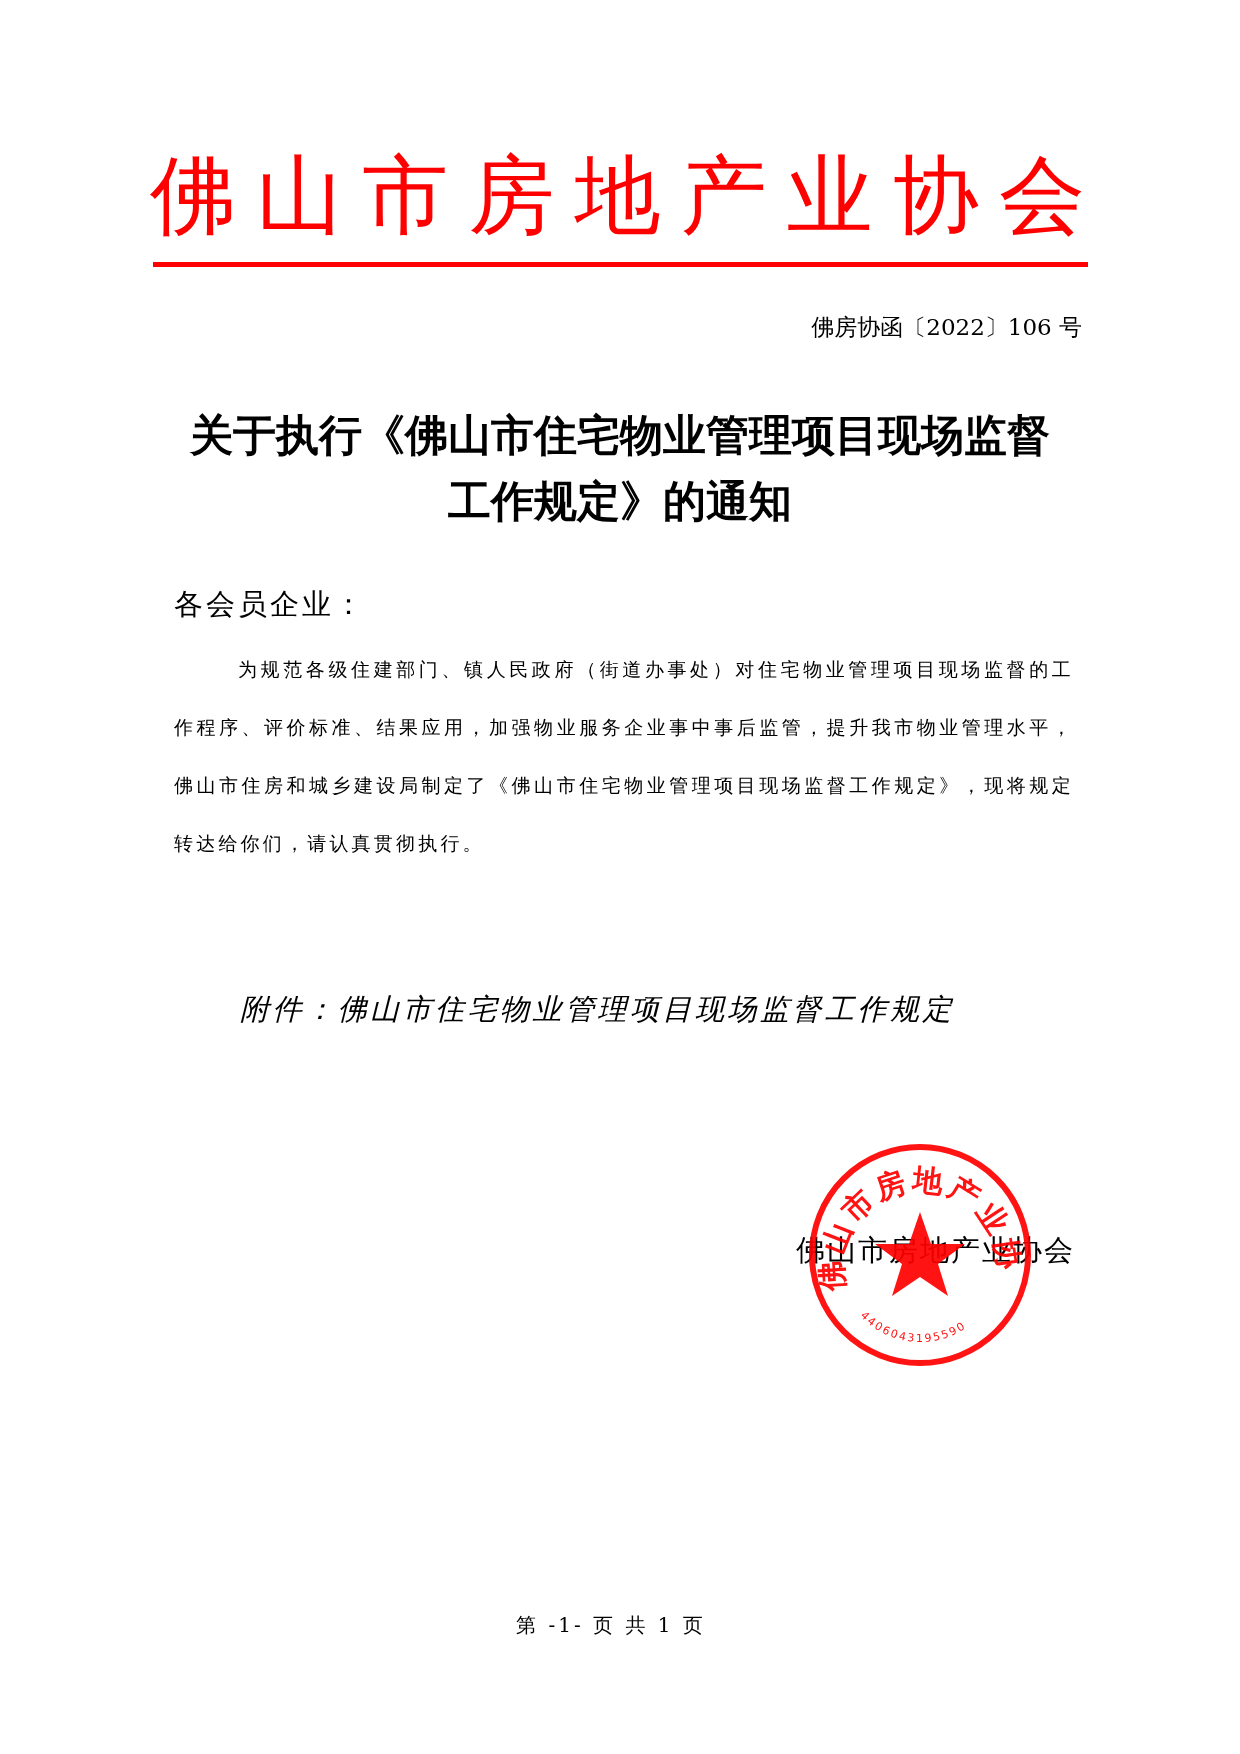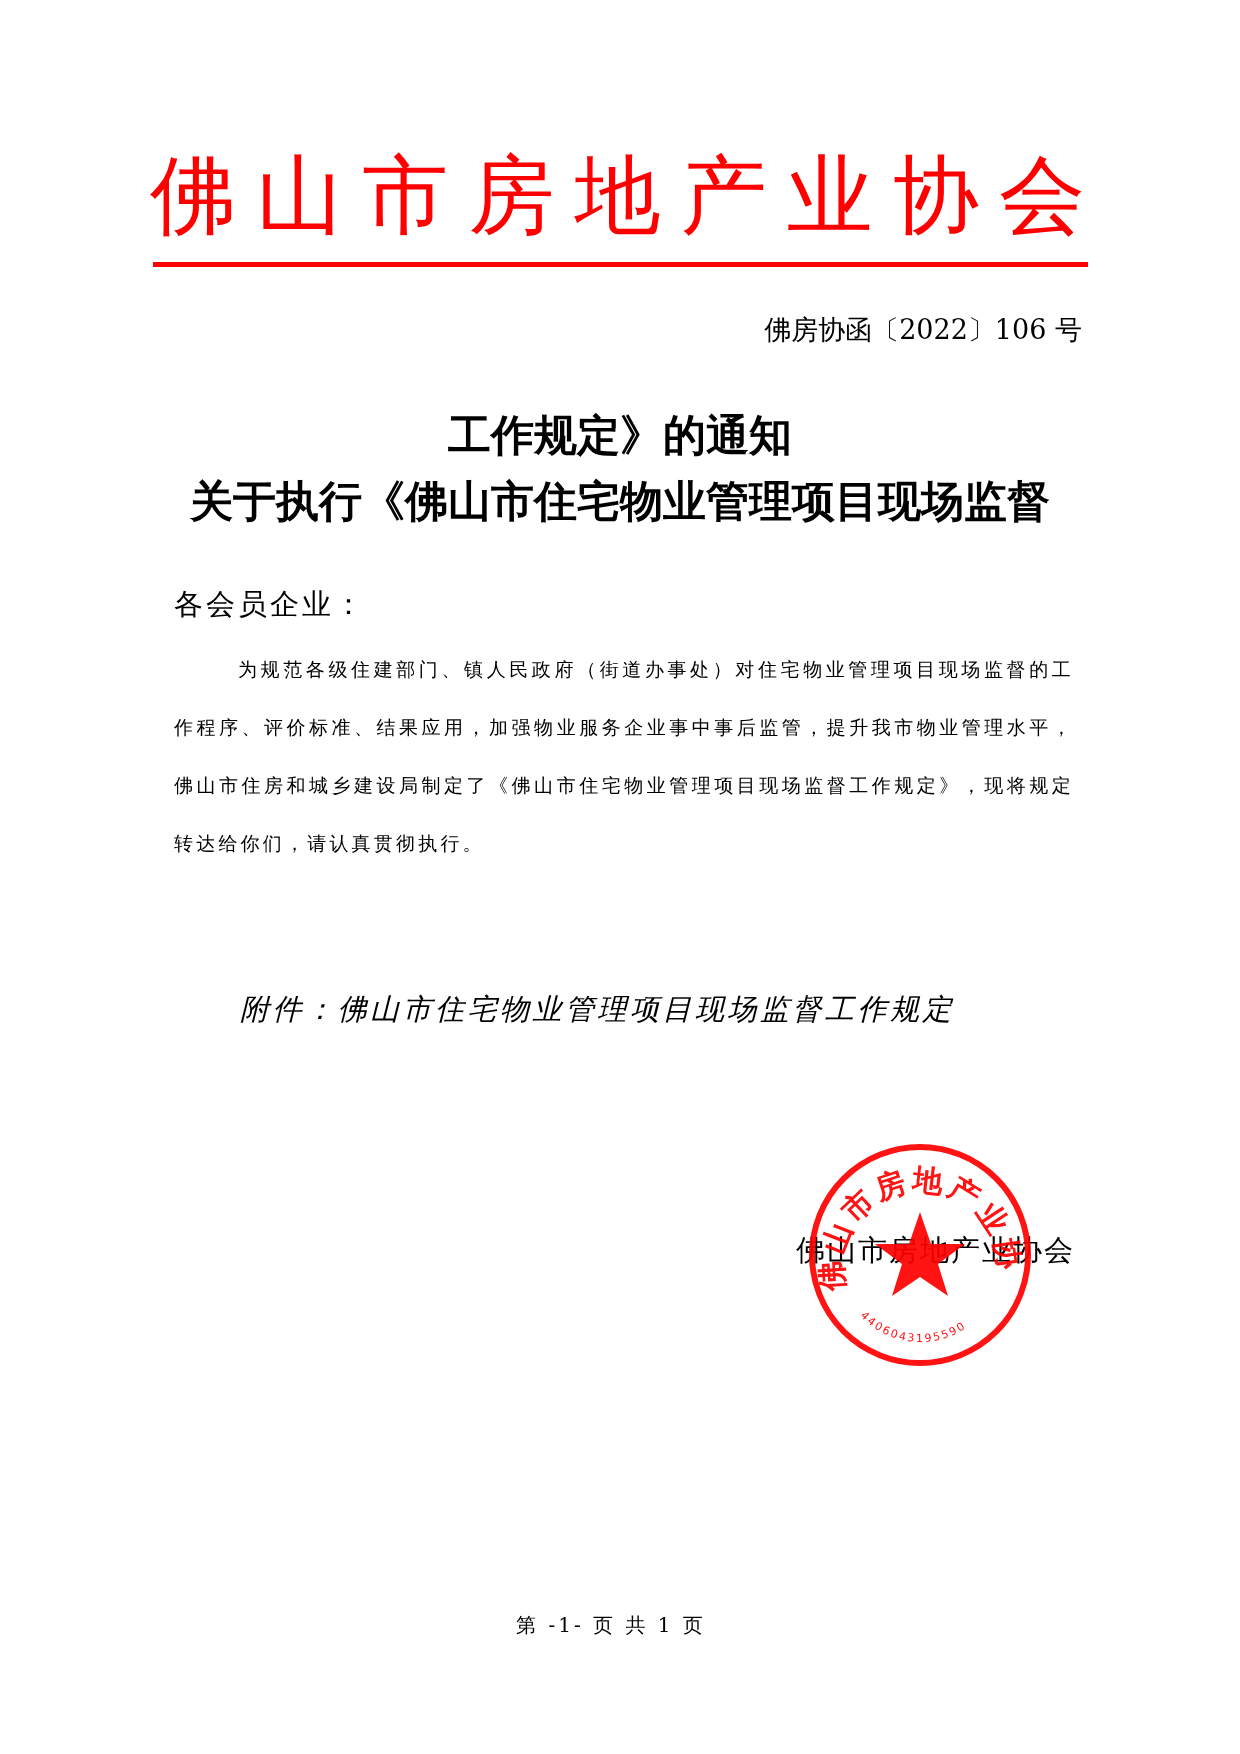--- a/index.html
+++ b/index.html
@@ -12,21 +12,21 @@
       display: flex; justify-content: space-between; align-items: center;
       color: #ff0000; font-size: 86px; font-weight: normal;
       font-family: "DejaVu Serif", "Liberation Serif", serif; letter-spacing: 0;
     }
     .masthead span { display: inline-block; line-height: 1; }
     .red-rule {
       position: absolute; left: 153px; top: 262px; width: 935px; height: 5px;
       background: #ff0000;
     }
     .doc-number {
-      position: absolute; right: 158px; top: 312px; font-size: 27px;
+      position: absolute; right: 158px; top: 312px; font-size: 23px;
       font-family: "DejaVu Serif", "Liberation Serif", serif; white-space: nowrap;
     }
     .doc-title {
       position: absolute; left: 150px; top: 402px; width: 940px;
       text-align: center; font-size: 43px; font-weight: bold; line-height: 66px;
       font-family: "DejaVu Sans", "Liberation Sans", sans-serif;
     }
     .salutation {
       position: absolute; left: 174px; top: 585px; font-size: 29px;
       font-family: Liberation Sans, sans-serif; letter-spacing: 3px;
@@ -69,22 +69,22 @@
   <span>业</span>
   <span>协</span>
   <span>会</span>
 </div>
 
 <div class="red-rule"></div>
 
 <div class="doc-number">佛房协函〔2022〕106 号</div>
 
 <div class="doc-title">
+  <div>关于执行《佛山市住宅物业管理项目现场监督</div>
   <div>工作规定》的通知</div>
-  <div>关于执行《佛山市住宅物业管理项目现场监督</div>
 </div>
 
 <div class="salutation">各会员企业：</div>
 
 <div class="body-para">为规范各级住建部门、镇人民政府（街道办事处）对住宅物业管理项目现场监督的工作程序、评价标准、结果应用，加强物业服务企业事中事后监管，提升我市物业管理水平，佛山市住房和城乡建设局制定了《佛山市住宅物业管理项目现场监督工作规定》，现将规定转达给你们，请认真贯彻执行。</div>
 
 <div class="attachment">附件：佛山市住宅物业管理项目现场监督工作规定</div>
 
 <div class="signature">
   <div>佛山市房地产业协会</div>

